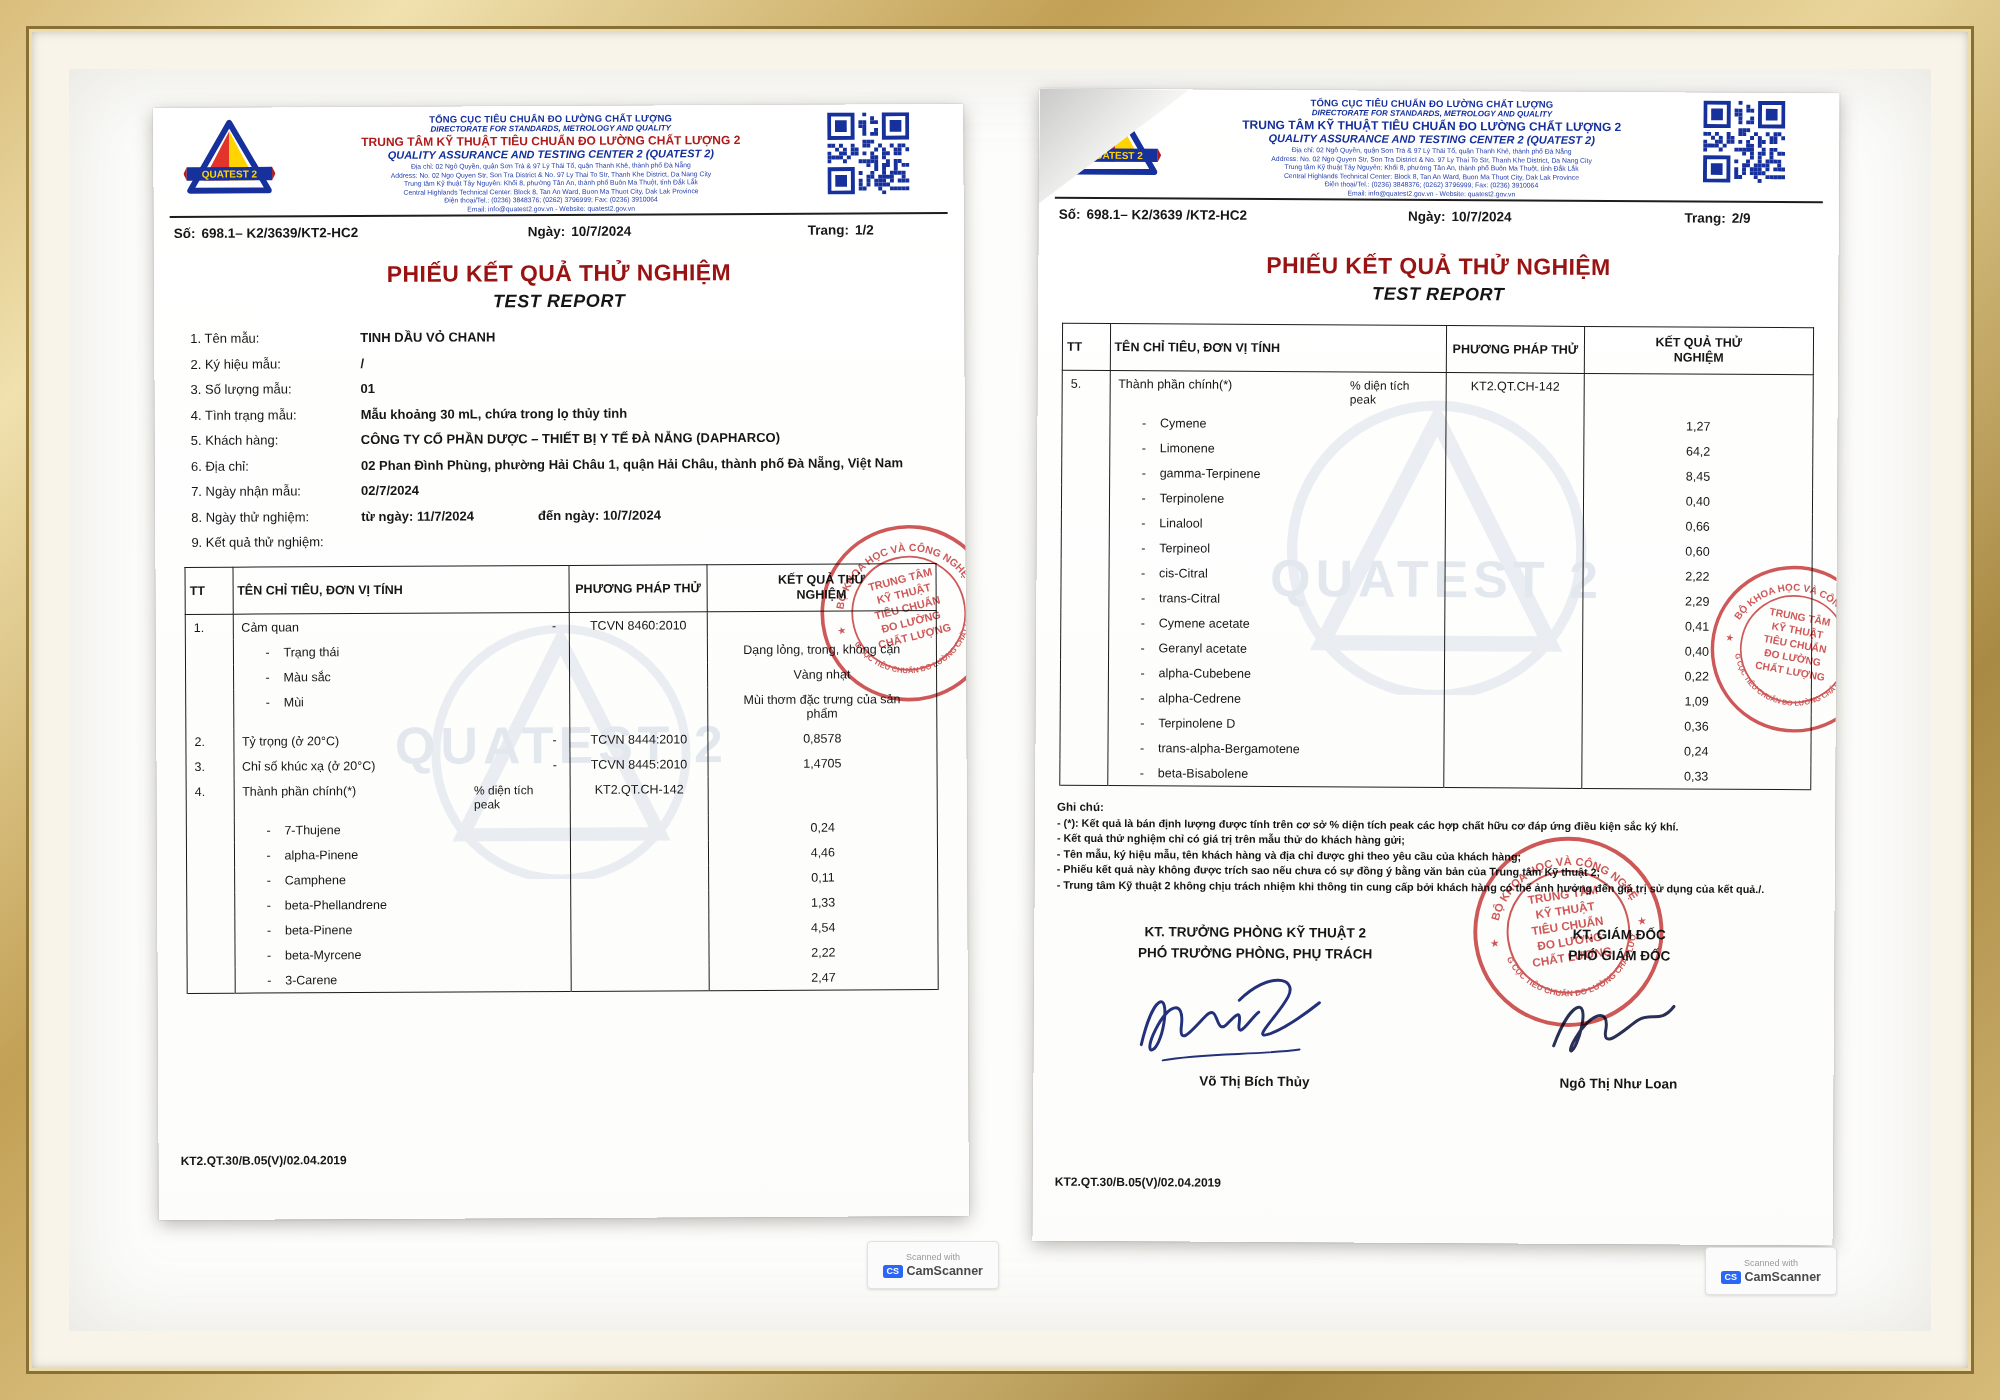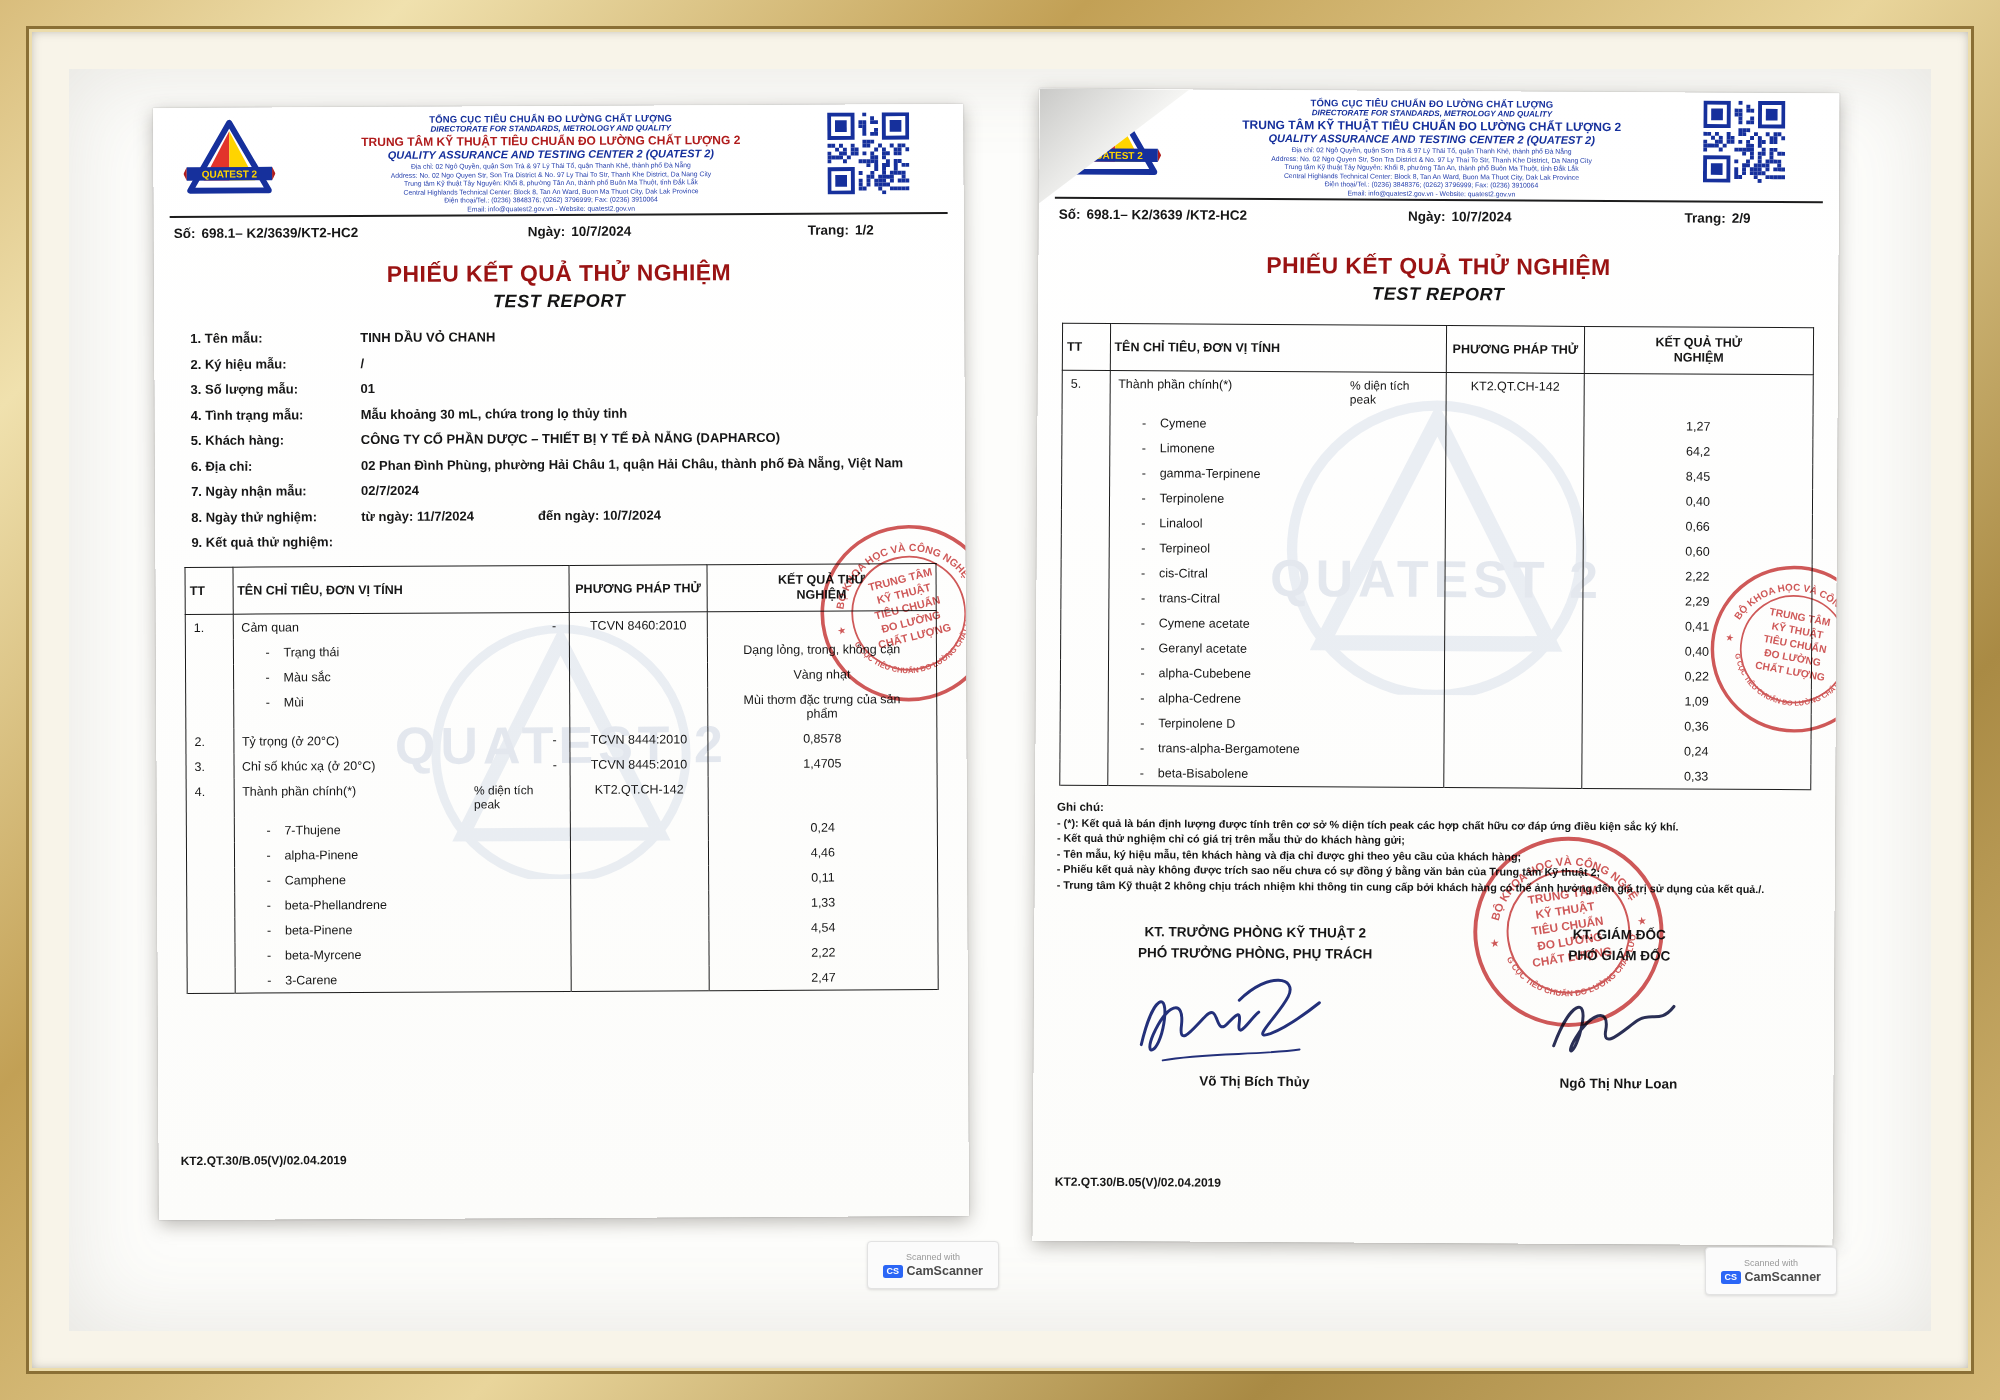--- a/index.html
+++ b/index.html
@@ -36,21 +36,21 @@
   .meta .m-date{position:absolute;left:46%}
   .meta .m-page{position:absolute;left:82%}
   .meta .lbl{margin-right:6px}
   
   .title-vn{text-align:center;color:#9a1313;font-size:23px;font-weight:800;letter-spacing:.4px;margin-top:14px}
   .title-en{text-align:center;color:#141414;font-size:18px;font-weight:800;font-style:italic;letter-spacing:.6px;margin-top:4px}
   .page2 .title-vn{margin-top:22px}
   
   .info{margin:16px 36px 0;font-size:13px}
   .info-row{display:flex;margin-bottom:8.5px;line-height:17px}
-  .info-row .lbl{width:170px;flex:none;font-weight:700}
+  .info-row .lbl{width:170px;flex:none;font-weight:400}
   .info-row .val{font-weight:700;flex:1}
   .info-row .val2{font-weight:700;margin-left:64px}
   
   .table-zone{position:relative;margin-top:16px}
   .page2 .table-zone{margin-top:20px}
   .rtable{width:752px;margin:0 auto;border-collapse:collapse;font-size:12.5px;border:1.6px solid #1c1c1c;position:relative;z-index:1;background:transparent}
   .rtable th{border:1.6px solid #1c1c1c;font-weight:700;padding:8px 4px;line-height:15px;font-size:12.5px;background:transparent}
   .rtable td{border-left:1.6px solid #1c1c1c;border-right:1.6px solid #1c1c1c;padding:5.5px 8px;vertical-align:top;background:transparent}
   .rtable .c-no{width:46px;text-align:left}
   .rtable .c-name{width:326px;text-align:left}

